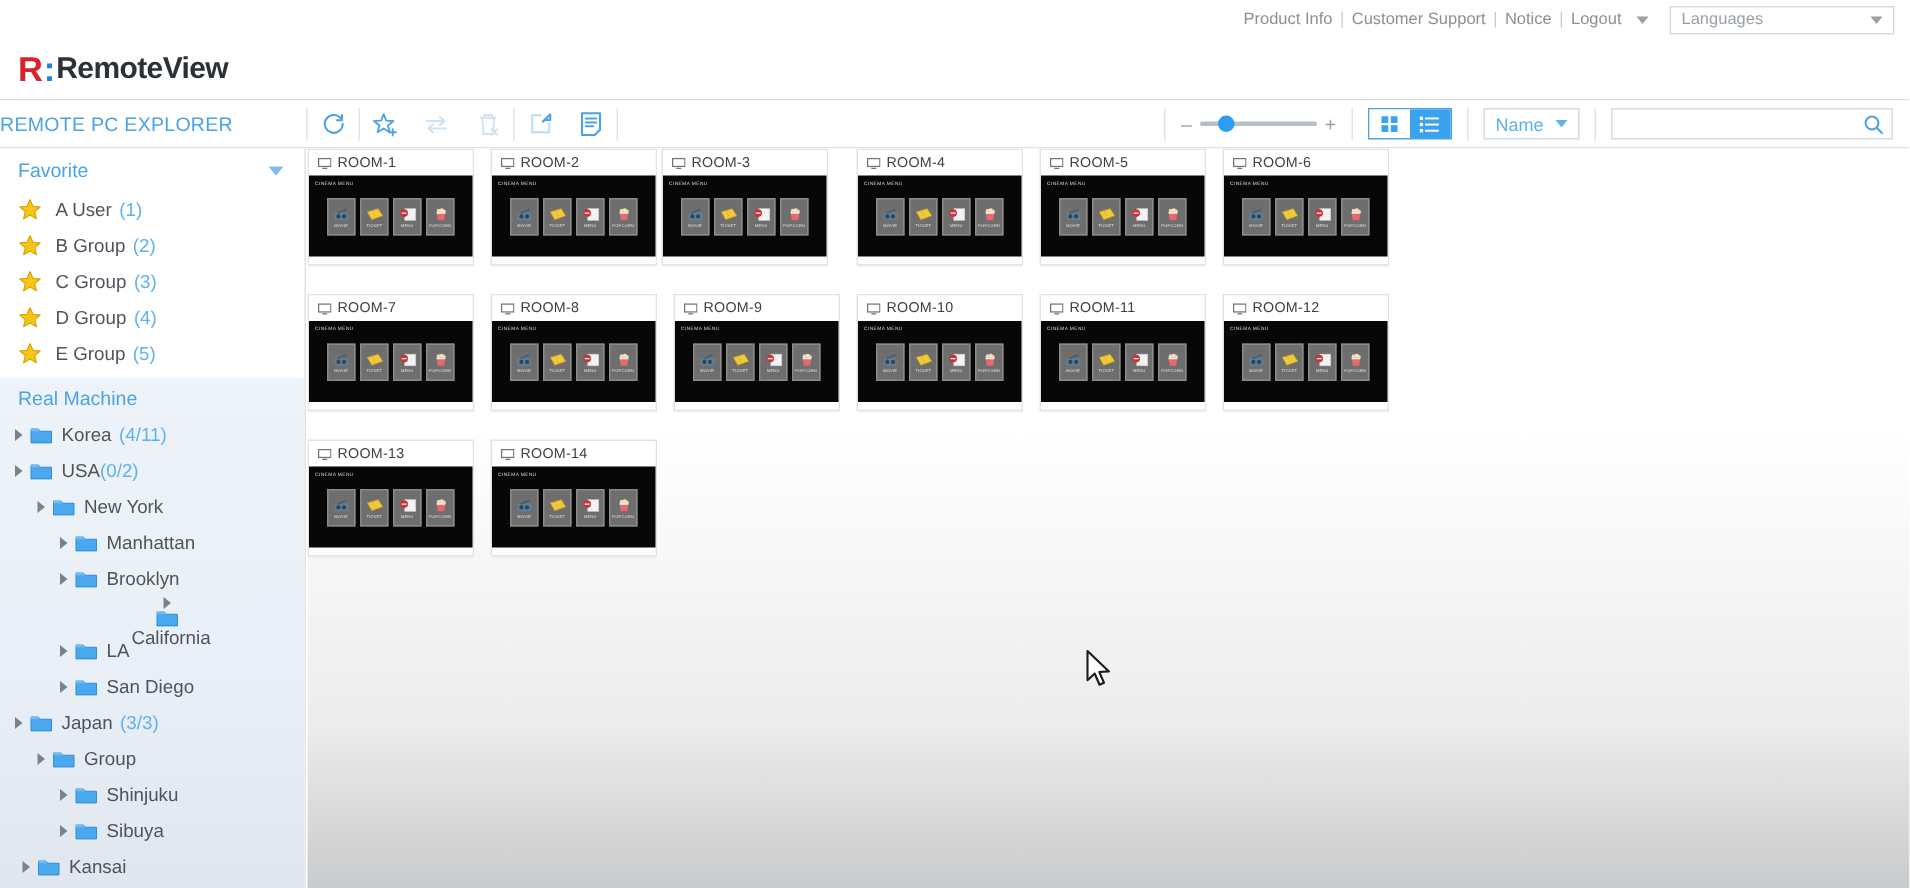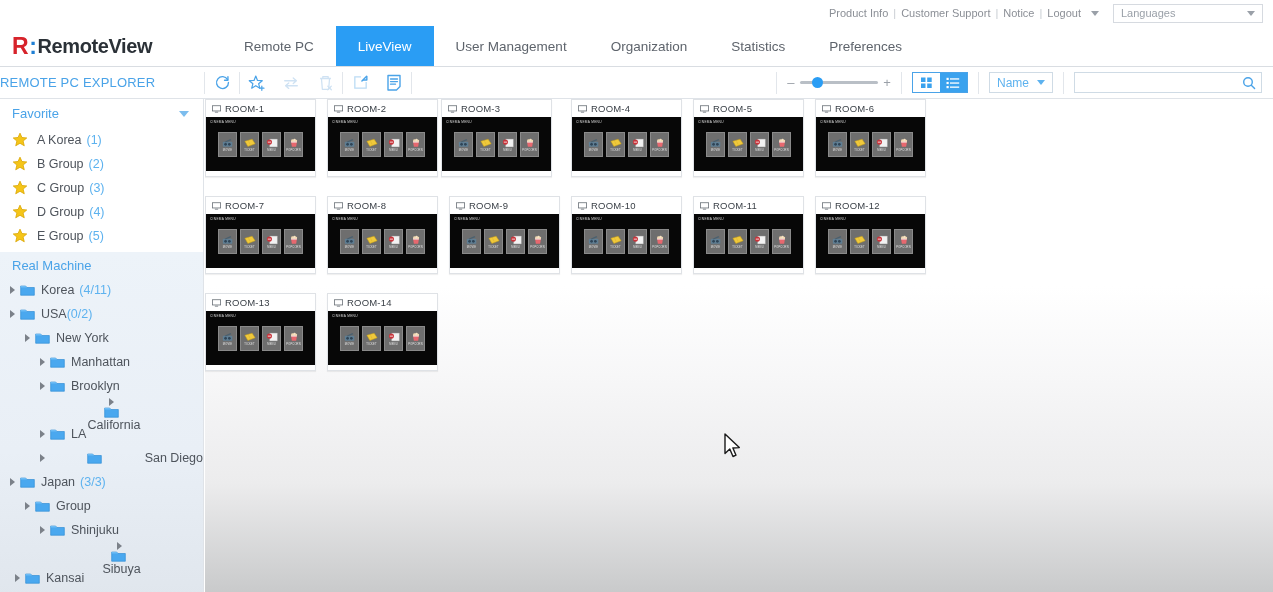--- a/index.html
+++ b/index.html
@@ -197,28 +197,20 @@
       <span>Languages</span>
       <span class="caret"></span>
     </div>
   </div>
 
   <div class="navbar">
     <div class="logo">
       <span class="mark">R</span>
         <span class="colon">:</span>
         <span class="word">RemoteView</span>
-    </div>
-    <div class="nav-items">
-      <div class="nav-item">Remote PC</div>
-      <div class="nav-item active">LiveView</div>
-      <div class="nav-item">User Management</div>
-      <div class="nav-item">Organization</div>
-      <div class="nav-item">Statistics</div>
-      <div class="nav-item">Preferences</div>
     </div>
   </div>
 
   <div class="toolbar">
     <div class="explorer-title">REMOTE PC EXPLORER</div>
     <div class="vsep"></div>
 
     <div class="tool-group">
       <div class="tool-btn">
         <svg width="17" height="17" viewBox="0 0 20 20">
@@ -321,21 +313,21 @@
   <div class="sidebar">
     <div class="side-section-head">
       <span>Favorite</span>
       <span class="chev-down"></span>
     </div>
     <div class="fav-list">
         <div class="tree-row">
           <svg class="star" viewBox="0 0 18 18">
             <path d="M9 1.3 L11.2 6.2 L16.6 6.7 L12.5 10.2 L13.8 15.5 L9 12.7 L4.2 15.5 L5.5 10.2 L1.4 6.7 L6.8 6.2 Z" fill="#f5c518" stroke="#d9a400" stroke-width="0.9" stroke-linejoin="round"></path>
           </svg>
-          <span>A Korea</span>
+          <span>A User</span>
           <span class="count">(1)</span>
         </div>
         <div class="tree-row">
           <svg class="star" viewBox="0 0 18 18">
             <path d="M9 1.3 L11.2 6.2 L16.6 6.7 L12.5 10.2 L13.8 15.5 L9 12.7 L4.2 15.5 L5.5 10.2 L1.4 6.7 L6.8 6.2 Z" fill="#f5c518" stroke="#d9a400" stroke-width="0.9" stroke-linejoin="round"></path>
           </svg>
           <span>B Group</span>
           <span class="count">(2)</span>
         </div>
         <div class="tree-row">
@@ -415,21 +407,21 @@
             <span>California</span>
           </div>
           <div class="tree-row" style="padding-left: 40px;">
             <span class="arrow"></span>
             <svg class="folder" viewBox="0 0 16 13">
               <path d="M0.6 2.2 h5.4 l1.3 1.6 h8.1 v8.4 h-14.8 z" fill="#4aa8ef" stroke="#2d8ad4" stroke-width="0.7"></path>
               <path d="M0.6 2.2 h5.4 l1.3 1.6 h-6.7 z" fill="#6dbcf5"></path>
             </svg>
             <span>LA</span>
           </div>
-          <div class="tree-row" style="padding-left: 40px; justify-content: space-between;">
+          <div class="tree-row" style="padding-left: 40px;">
             <span class="arrow"></span>
             <svg class="folder" viewBox="0 0 16 13">
               <path d="M0.6 2.2 h5.4 l1.3 1.6 h8.1 v8.4 h-14.8 z" fill="#4aa8ef" stroke="#2d8ad4" stroke-width="0.7"></path>
               <path d="M0.6 2.2 h5.4 l1.3 1.6 h-6.7 z" fill="#6dbcf5"></path>
             </svg>
             <span>San Diego</span>
           </div>
           <div class="tree-row" style="padding-left: 10px;">
             <span class="arrow"></span>
             <svg class="folder" viewBox="0 0 16 13">
@@ -448,21 +440,21 @@
             <span>Group</span>
           </div>
           <div class="tree-row" style="padding-left: 40px; text-align: center;">
             <span class="arrow"></span>
             <svg class="folder" viewBox="0 0 16 13">
               <path d="M0.6 2.2 h5.4 l1.3 1.6 h8.1 v8.4 h-14.8 z" fill="#4aa8ef" stroke="#2d8ad4" stroke-width="0.7"></path>
               <path d="M0.6 2.2 h5.4 l1.3 1.6 h-6.7 z" fill="#6dbcf5"></path>
             </svg>
             <span>Shinjuku</span>
           </div>
-          <div class="tree-row" style="padding-left: 40px; flex-direction: column;">
+          <div class="tree-row" style="padding-left: 40px;">
             <span class="arrow"></span>
             <svg class="folder" viewBox="0 0 16 13">
               <path d="M0.6 2.2 h5.4 l1.3 1.6 h8.1 v8.4 h-14.8 z" fill="#4aa8ef" stroke="#2d8ad4" stroke-width="0.7"></path>
               <path d="M0.6 2.2 h5.4 l1.3 1.6 h-6.7 z" fill="#6dbcf5"></path>
             </svg>
             <span>Sibuya</span>
           </div>
           <div class="tree-row" style="padding-left: 15px;">
             <span class="arrow"></span>
             <svg class="folder" viewBox="0 0 16 13">

